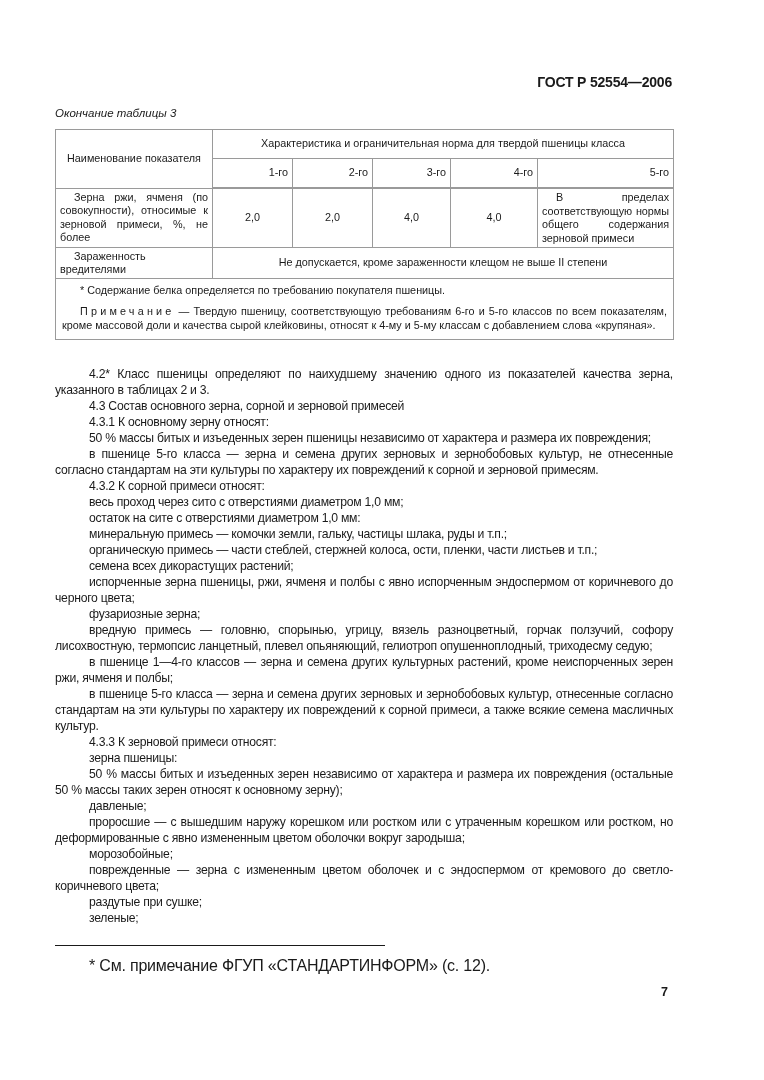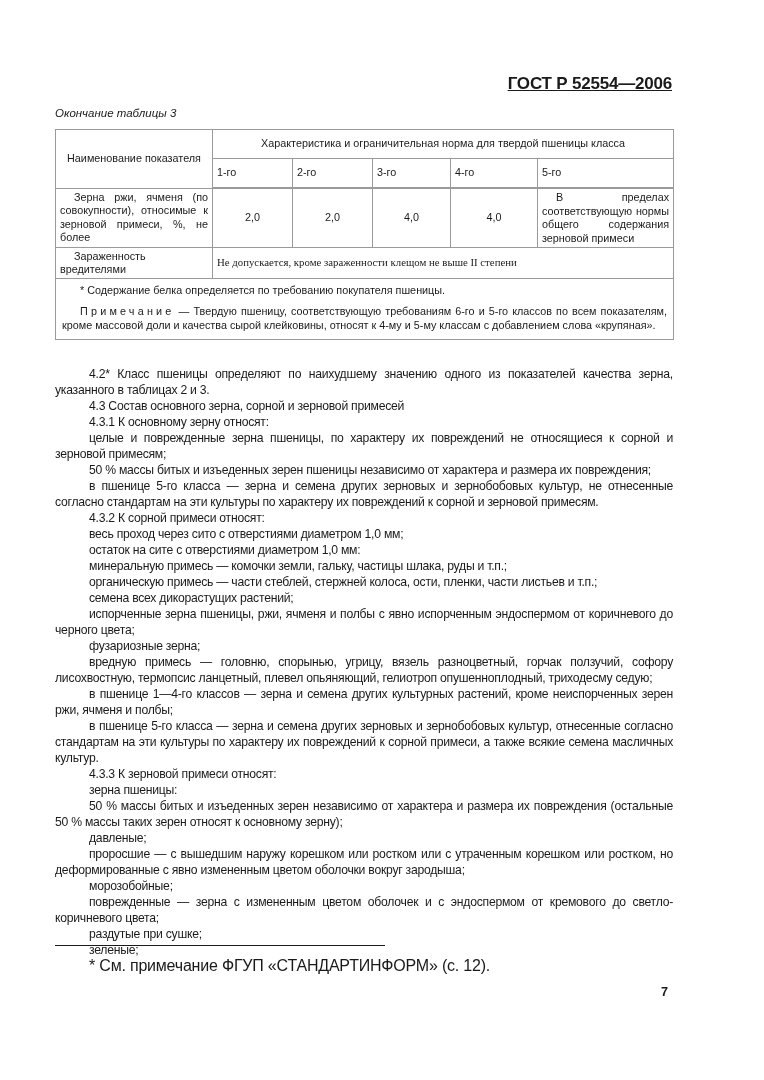--- a/index.html
+++ b/index.html
@@ -2,44 +2,44 @@
 <html><head>
   <meta charset="utf-8">
   <style>
     html, body { margin: 0; padding: 0; background: #ffffff; }
     body {
       width: 764px; height: 1080px; position: relative; overflow: hidden;
       font-family: "Liberation Sans", sans-serif; color: #1a1a1a;
     }
     .page-header {
       position: absolute; top: 74px; right: 92px;
-      font-weight: bold; font-size: 17px; letter-spacing: -0.2px; text-decoration: underline;
+      font-weight: bold; font-size: 14px; letter-spacing: -0.2px;
     }
     .table-caption {
       position: absolute; top: 107px; left: 55px;
       font-style: italic; font-size: 11.5px;
     }
     table.spec {
       position: absolute; top: 129px; left: 55px; width: 618px;
       border-collapse: collapse; font-size: 10.8px; table-layout: fixed;
     }
     table.spec td, table.spec th {
       border: 1px solid #9a9a9a; font-weight: normal; padding: 0 4px;
       line-height: 13.5px; vertical-align: middle;
     }
     .hdr-main { height: 28px; text-align: center; }
-    .hdr-sub { height: 28px; text-align: left; margin-left: 38px; }
+    .hdr-sub { height: 28px; text-align: right; margin-left: 38px; }
     .hdr-name { text-align: center; }
     tr.hdr-sub-row th { border-bottom: 2px solid #9a9a9a; }
     .row1 td { height: 58px; vertical-align: bottom; padding-bottom: 3px; }
     .row1 td.num { text-align: center; }
     .cell-left { text-align: justify; text-align-last: left; }
     .indent { text-indent: 14px; }
     .row2 td { height: 30px; vertical-align: bottom; padding-bottom: 3px; }
-    .row2 td.merged { text-align: left; font-family: Liberation Serif, serif; }
+    .row2 td.merged { text-align: center; }
     .notes-cell { padding: 4px 6px 6px 6px !important; }
     .notes-cell p { margin: 0; line-height: 14.5px; text-align: justify; }
     .notes-cell p.star { text-indent: 18px; margin-bottom: 6px; }
     .notes-cell p.note { text-indent: 18px; }
     .spaced { letter-spacing: 3.2px; }
 
     .body-text {
       position: absolute; top: 366px; left: 55px; width: 618px;
       font-size: 12.2px; line-height: 16px; letter-spacing: -0.25px;
     }
@@ -102,21 +102,20 @@
       <p class="note"><span class="spaced">Примечание</span><span> — Твердую пшеницу, соответствующую требованиям 6-го и 5-го классов по всем показателям, кроме массовой доли и качества сырой клейковины, относят к 4-му и 5-му классам с добавлением слова «крупяная».</span></p>
     </td>
   </tr>
 </tbody>
   </table>
 
 <div class="body-text" id="body-text">
     <p>4.2*  Класс пшеницы определяют по наихудшему значению одного из показателей качества зерна, указанного в таблицах 2 и 3.</p>
     <p class="heading">4.3  Состав основного зерна, сорной и зерновой примесей</p>
     <p>4.3.1  К основному зерну относят:</p>
-    <p>целые и поврежденные зерна пшеницы, по характеру их повреждений не относящиеся к сорной и зерновой примесям;</p>
     <p>50 % массы битых и изъеденных зерен пшеницы независимо от характера и размера их повреждения;</p>
     <p>в пшенице 5-го класса — зерна и семена других зерновых и зернобобовых культур, не отнесенные согласно стандартам на эти культуры по характеру их повреждений к сорной и зерновой примесям.</p>
     <p>4.3.2  К сорной примеси относят:</p>
     <p>весь проход через сито с отверстиями диаметром 1,0 мм;</p>
     <p>остаток на сите с отверстиями диаметром 1,0 мм:</p>
     <p>минеральную примесь — комочки земли, гальку, частицы шлака, руды и т.п.;</p>
     <p>органическую примесь — части стеблей, стержней колоса, ости, пленки, части листьев и т.п.;</p>
     <p>семена всех дикорастущих растений;</p>
     <p>испорченные зерна пшеницы, ржи, ячменя и полбы с явно испорченным эндоспермом от коричневого до черного цвета;</p>
     <p>фузариозные зерна;</p>

